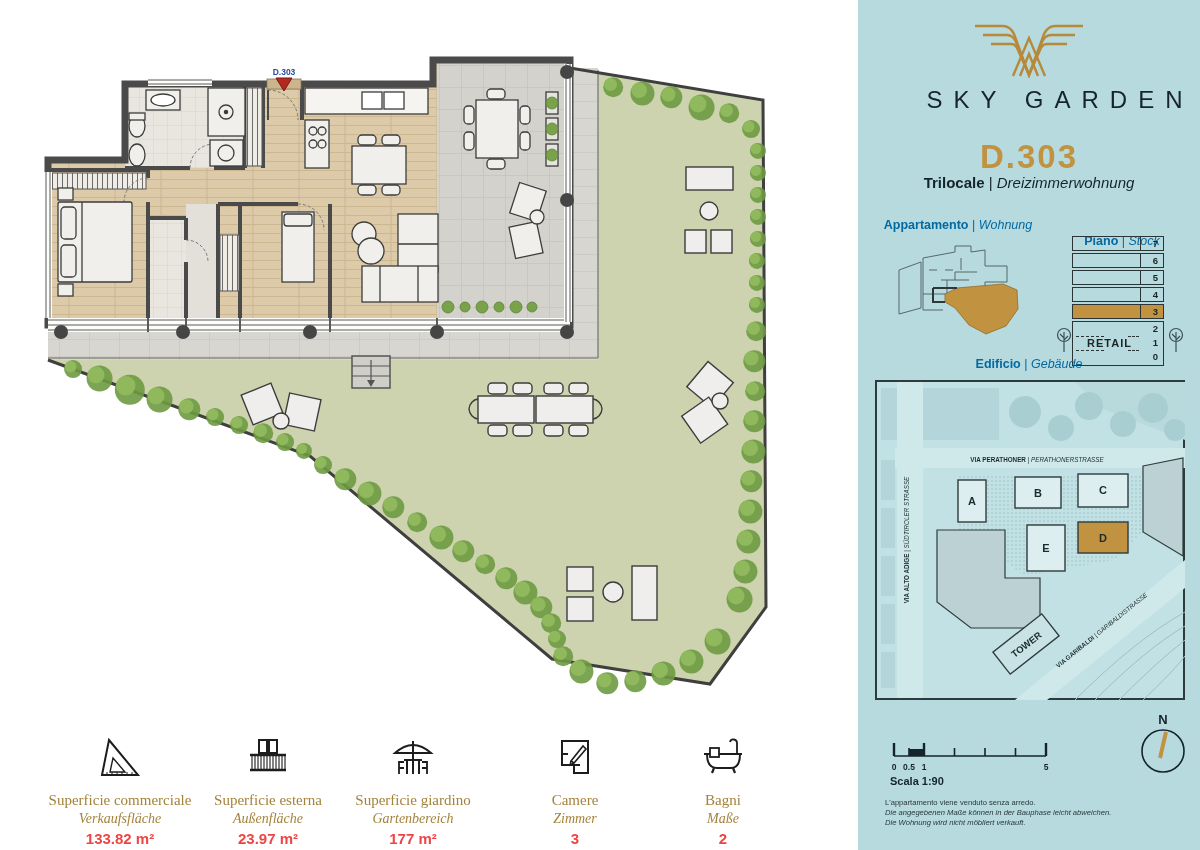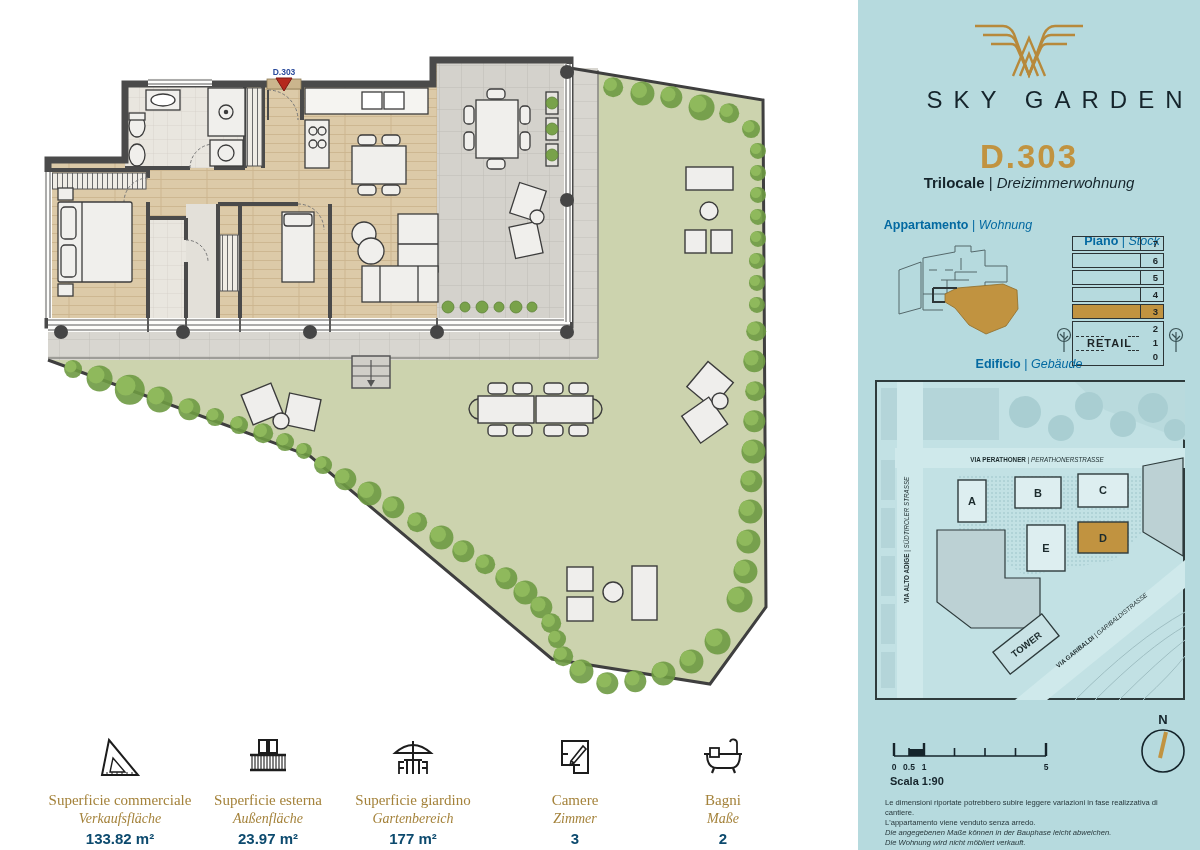--- a/index.html
+++ b/index.html
@@ -43,21 +43,21 @@
   .north{position:absolute;left:275px;top:712px;width:60px;text-align:center;}
   .north .n{font-size:13px;font-weight:bold;color:#15242b;}
   .disclaimer{position:absolute;left:27px;top:798px;width:290px;font-size:7.6px;line-height:10px;color:#27373b;}
   .disclaimer .de{font-style:italic;}
 
   
   .stat{position:absolute;top:734px;width:170px;text-align:center;}
   .stat .icon{height:46px;}
   .stat .l1{font-family:"Liberation Serif",serif;font-size:15px;color:#a4823a;margin-top:12px;}
   .stat .l2{font-family:"Liberation Serif",serif;font-size:14px;font-style:italic;color:#a4823a;margin-top:2px;}
-  .stat .val{font-size:15px;font-weight:bold;color:#0c4a6e;margin-top:3px;}
+  .stat .val{font-size:15px;font-weight:bold;color:#ef4444;margin-top:3px;}
 </style>
 </head>
 <body>
 
 <div class="page">
 
   <svg class="plan-svg" width="858" height="850" viewBox="0 0 858 850">
     <defs>
       <pattern id="wood" width="46" height="9" patternUnits="userSpaceOnUse">
         <rect width="46" height="9" fill="#dccaa8"></rect>
@@ -555,21 +555,20 @@
 
     <div class="north">
       <div class="n">N</div>
       <svg width="48" height="48" viewBox="0 0 48 48">
         <circle cx="24" cy="24" r="21" fill="none" stroke="#15242b" stroke-width="1.6"></circle>
         <path d="M27,5 L21,31" stroke="#c19340" stroke-width="4"></path>
       </svg>
     </div>
 
     <div class="disclaimer">
-      <div>Le dimensioni riportate potrebbero subire leggere variazioni in fase realizzativa di cantiere.</div>
       <div>L'appartamento viene venduto senza arredo.</div>
       <div class="de">Die angegebenen Maße können in der Bauphase leicht abweichen.</div>
       <div class="de">Die Wohnung wird nicht möbliert verkauft.</div>
     </div>
   </aside>
 
   <div class="stat" style="left:35px;">
     <div class="icon"><svg width="46" height="46" viewBox="0 0 46 46">
       <g fill="none" stroke="#1d1d1d" stroke-width="2">
         <path d="M12,6 L41,41 L5,41 Z"></path>

